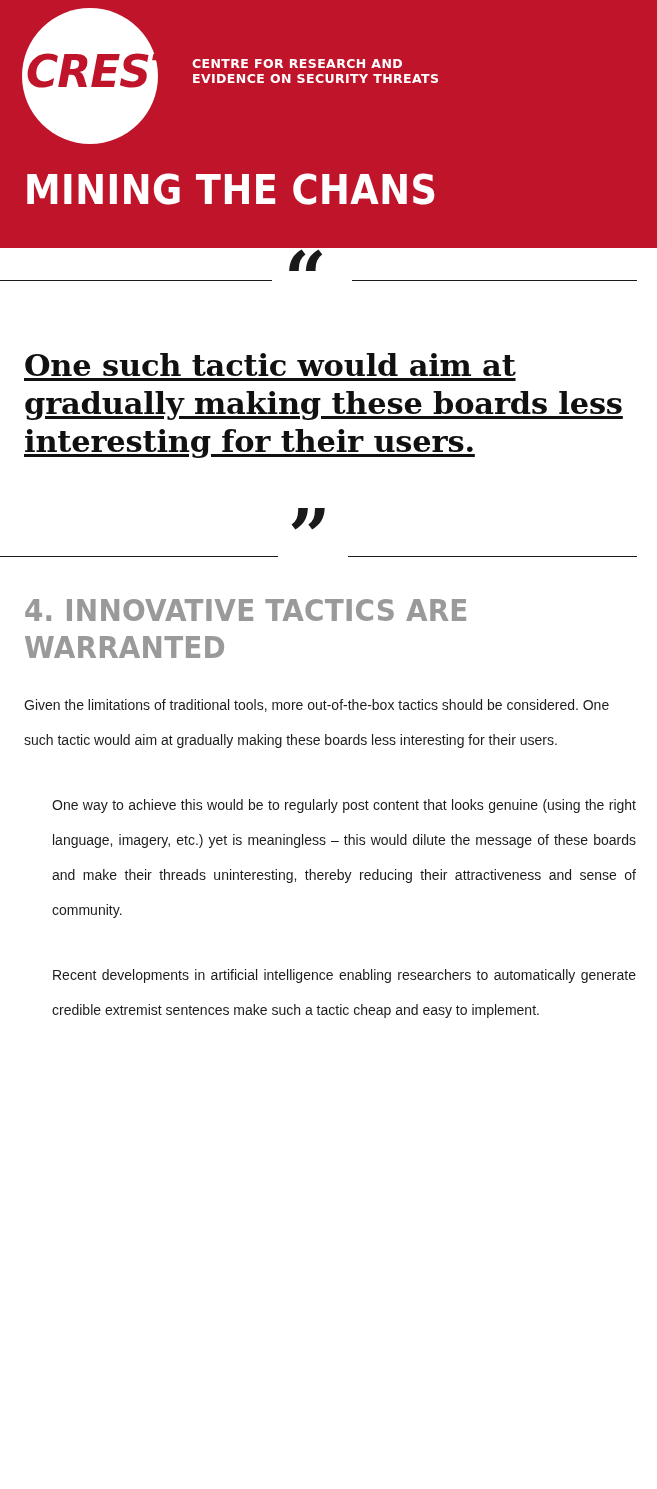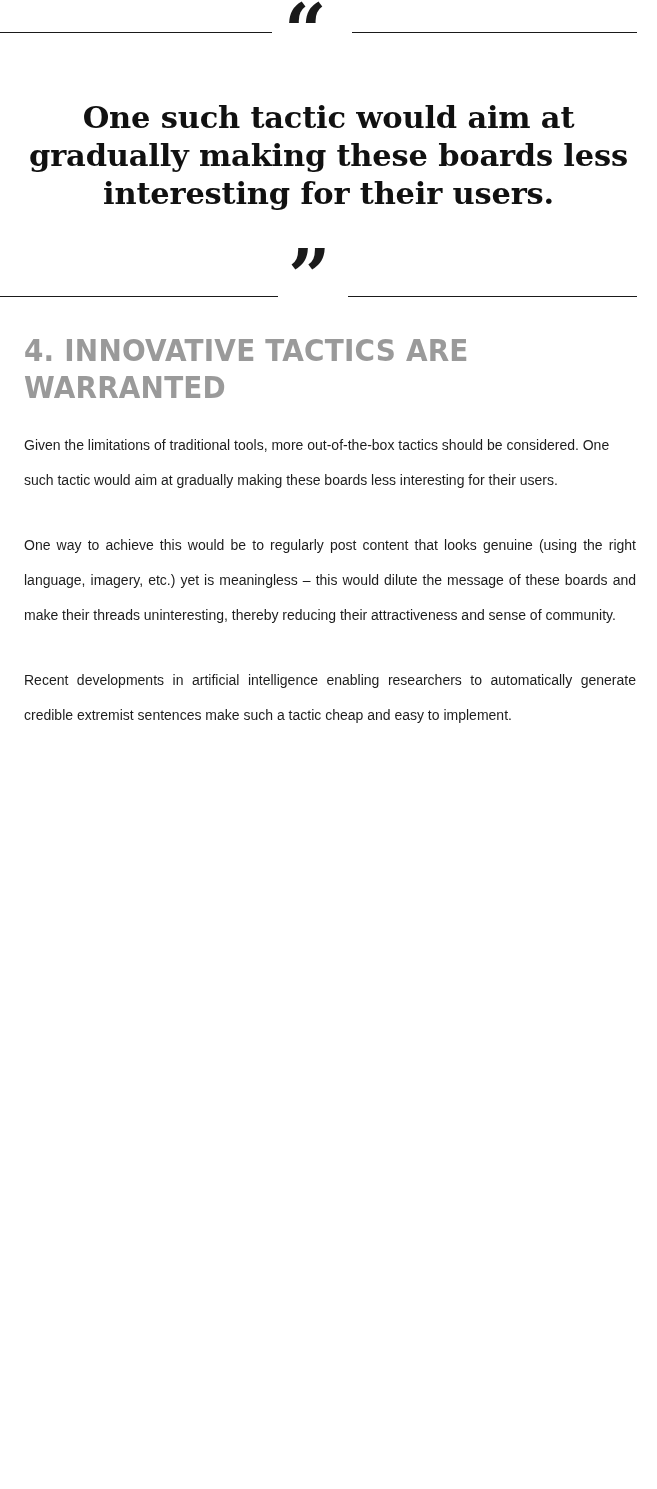--- a/index.html
+++ b/index.html
@@ -116,28 +116,28 @@
     font-weight: bold;
     font-size: 74px;
     line-height: 74px;
     color: #1a1a1a;
     letter-spacing: -2px;
   }
   .rule-row.top .quote-mark { left: 284px; top: -6px; }
   .rule-row.bottom .quote-mark { left: 288px; top: -24px; }
 
   .quote-text {
-    margin: 34px 24px 0 24px;
+    margin: 34px 24px 12px 24px;
     font-family: "DejaVu Serif", serif;
     font-weight: bold;
     font-size: 30.5px;
     line-height: 38px;
-    text-align: center;
     color: #111111;
     letter-spacing: -0.2px;
+    text-decoration: underline;
   }
   .quote-spacer { height: 52px; }
 
   
   .section-heading {
     margin: 4px 24px 0 24px;
     font-family: "DejaVu Sans", sans-serif;
     font-weight: bold;
     font-size: 30px;
     line-height: 37px;
@@ -153,28 +153,37 @@
     margin: 22px 24px 0 24px;
     width: 612px;
   }
   .body-copy p {
     margin: 0 0 30px 0;
     font-family: "Liberation Sans", sans-serif;
     font-size: 14px;
     line-height: 35px;
     color: #1d1d1d;
   }
-  .body-copy p.justify { text-align: justify; }
+  .body-copy p.justify { text-align: justify; margin-left: 28px; }
   .body-copy p:last-child { margin-bottom: 0; }
 </style>
 </head>
 <body>
 
 <div class="page">
 
+  <div class="header">
+    <div class="logo-circle"></div>
+    <div class="logo-wordmark">CREST</div>
+    <div class="logo-tag">
+      <span class="logo-tag-line">CENTRE FOR RESEARCH AND</span>
+      <span class="logo-tag-line">EVIDENCE ON SECURITY THREATS</span>
+    </div>
+    <div class="header-title">MINING THE CHANS</div>
+  </div>
 
   <div class="quote-block">
 
     <div class="rule-row top">
       <div class="rule-line rule-left"></div>
       <div class="quote-mark">“</div>
       <div class="rule-line rule-right"></div>
     </div>
 
     <div class="quote-text">One such tactic would aim at gradually making these boards less interesting for their users.</div>

